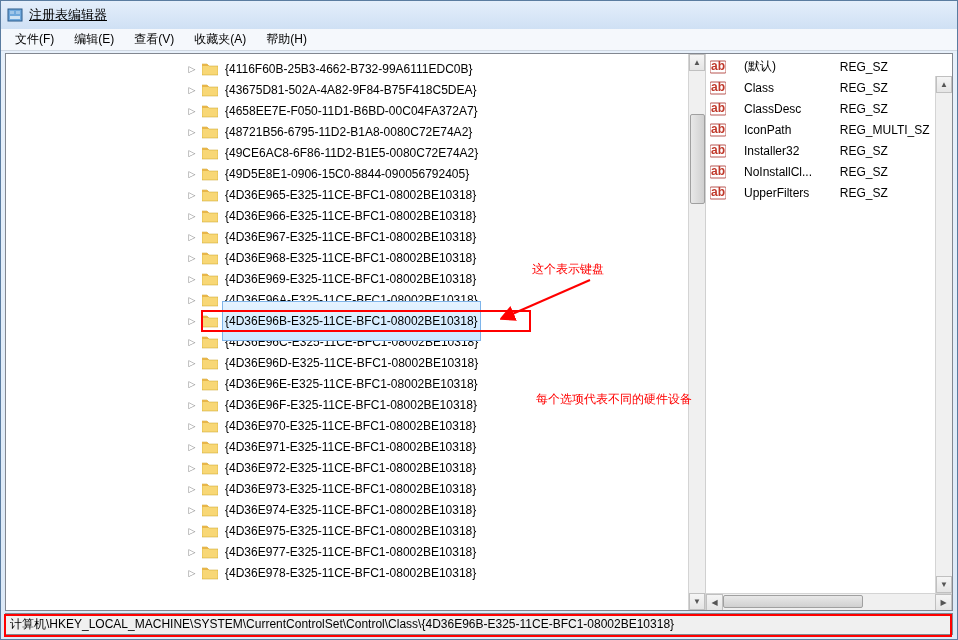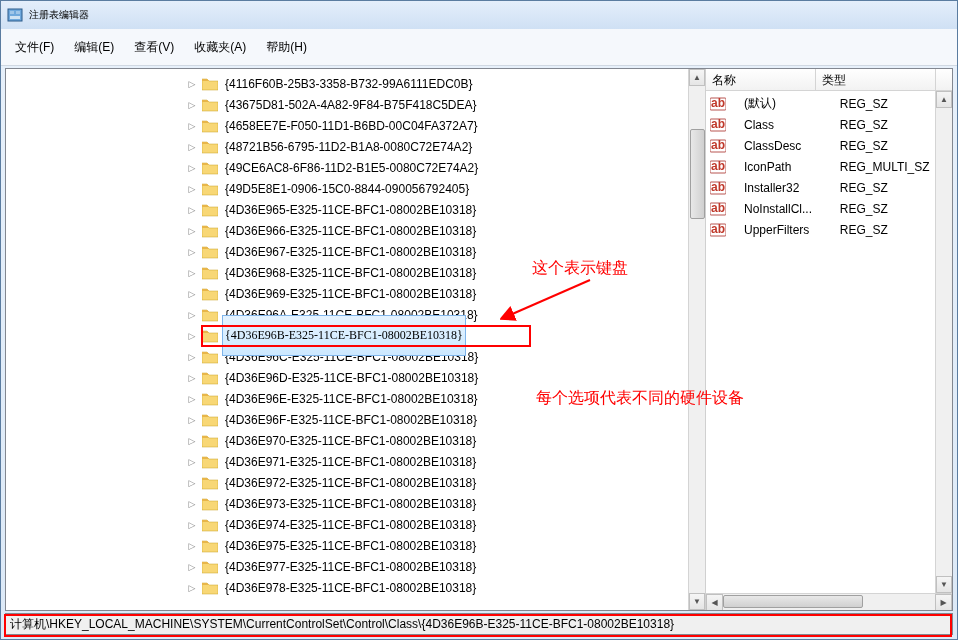--- a/index.html
+++ b/index.html
@@ -31,24 +31,25 @@
       padding: 0 6px;
       background: linear-gradient(to bottom, #e4eefb 0%, #cfe0f4 100%);
     }
     .titlebar-icon {
       width: 16px;
       height: 16px;
       margin-right: 6px;
     }
     .title {
       color: #000;
-      font-size: 10px;
+      font-size: 13px;
+      text-decoration: underline;
     }
     .menubar {
-      height: 37px;
+      height: 22px;
       display: flex;
       align-items: center;
       background: #f5f8fc;
       border-bottom: 1px solid #d0d8e2;
       padding-left: 4px;
     }
     .menu-item {
       padding: 2px 10px;
       cursor: default;
     }
@@ -132,21 +133,20 @@
       color: #000;
       padding: 1px 3px;
     }
     .tree-row.selected {
       position: relative;
     }
     .tree-row.selected .tree-label {
       background: linear-gradient(to bottom, #e5f3ff 0%, #cce8ff 100%);
       border: 1px solid #7eb4ea;
       padding: 12px 2px;
-      font-family: Liberation Serif, serif;
     }
     .values-panel {
       flex: 1;
       overflow: hidden;
       position: relative;
     }
     .values-header {
       height: 22px;
       display: flex;
       background: linear-gradient(to bottom, #fff 0%, #f2f2f2 100%);
@@ -238,22 +238,22 @@
     }
     
     .red-box-selected {
       position: absolute;
       border: 2px solid #ff0000;
       pointer-events: none;
     }
     .anno-text {
       position: absolute;
       color: #ff0000;
-      font-size: 16px;
-      font-family: Liberation Mono, monospace;
+      font-size: 12px;
+      font-family: Liberation Serif, serif;
       font-weight: normal;
       pointer-events: none;
       line-height: 22px;
     }
     .arrow-svg {
       position: absolute;
       pointer-events: none;
     }
   </style>
 </head>
@@ -282,21 +282,21 @@
   <div class="content-area">
 
     <div class="tree-panel">
       <div class="tree-container" id="tree-container">
           <div class="tree-row">
             <span class="tree-toggle">▷</span>
             <svg class="folder-icon" viewBox="0 0 16 14">
               <path d="M0 2 L5 2 L7 4 L16 4 L16 13 L0 13 Z" fill="#f8d775" stroke="#c9a227" stroke-width="0.5"></path>
               <path d="M0 2 L5 2 L7 4 L0 4 Z" fill="#e8b64a"></path>
             </svg>
-            <span class="tree-label">{4116F60B-25B3-3358-B732-99A6111EDC0B}</span>
+            <span class="tree-label">{4116F60B-25B3-4662-B732-99A6111EDC0B}</span>
           </div>
           <div class="tree-row">
             <span class="tree-toggle">▷</span>
             <svg class="folder-icon" viewBox="0 0 16 14">
               <path d="M0 2 L5 2 L7 4 L16 4 L16 13 L0 13 Z" fill="#f8d775" stroke="#c9a227" stroke-width="0.5"></path>
               <path d="M0 2 L5 2 L7 4 L0 4 Z" fill="#e8b64a"></path>
             </svg>
             <span class="tree-label">{43675D81-502A-4A82-9F84-B75F418C5DEA}</span>
           </div>
           <div class="tree-row">
@@ -488,24 +488,20 @@
         <div class="scroll-up">▲</div>
         <div class="scroll-thumb"></div>
         <div class="scroll-down">▼</div>
       </div>
 
       <div class="red-box-selected" style="left:195px; top:256px; width:330px; height:22px;"></div>
 
     </div>
 
     <div class="values-panel">
-      <div class="values-header">
-        <div class="header-col col-name">名称</div>
-        <div class="header-col col-type">类型</div>
-      </div>
       <div class="values-list" id="values-list">
           <div class="value-row">
             <svg class="value-icon" viewBox="0 0 16 16">
               <rect x="0" y="2" width="16" height="12" rx="1" fill="#fff" stroke="#b85450"></rect>
               <text x="8" y="11" text-anchor="middle" font-size="8" font-weight="bold" fill="#c0392b" font-family="Tahoma">ab</text>
             </svg>
             <span class="value-name">(默认)</span>
             <span class="value-type">REG_SZ</span>
           </div>
           <div class="value-row">

